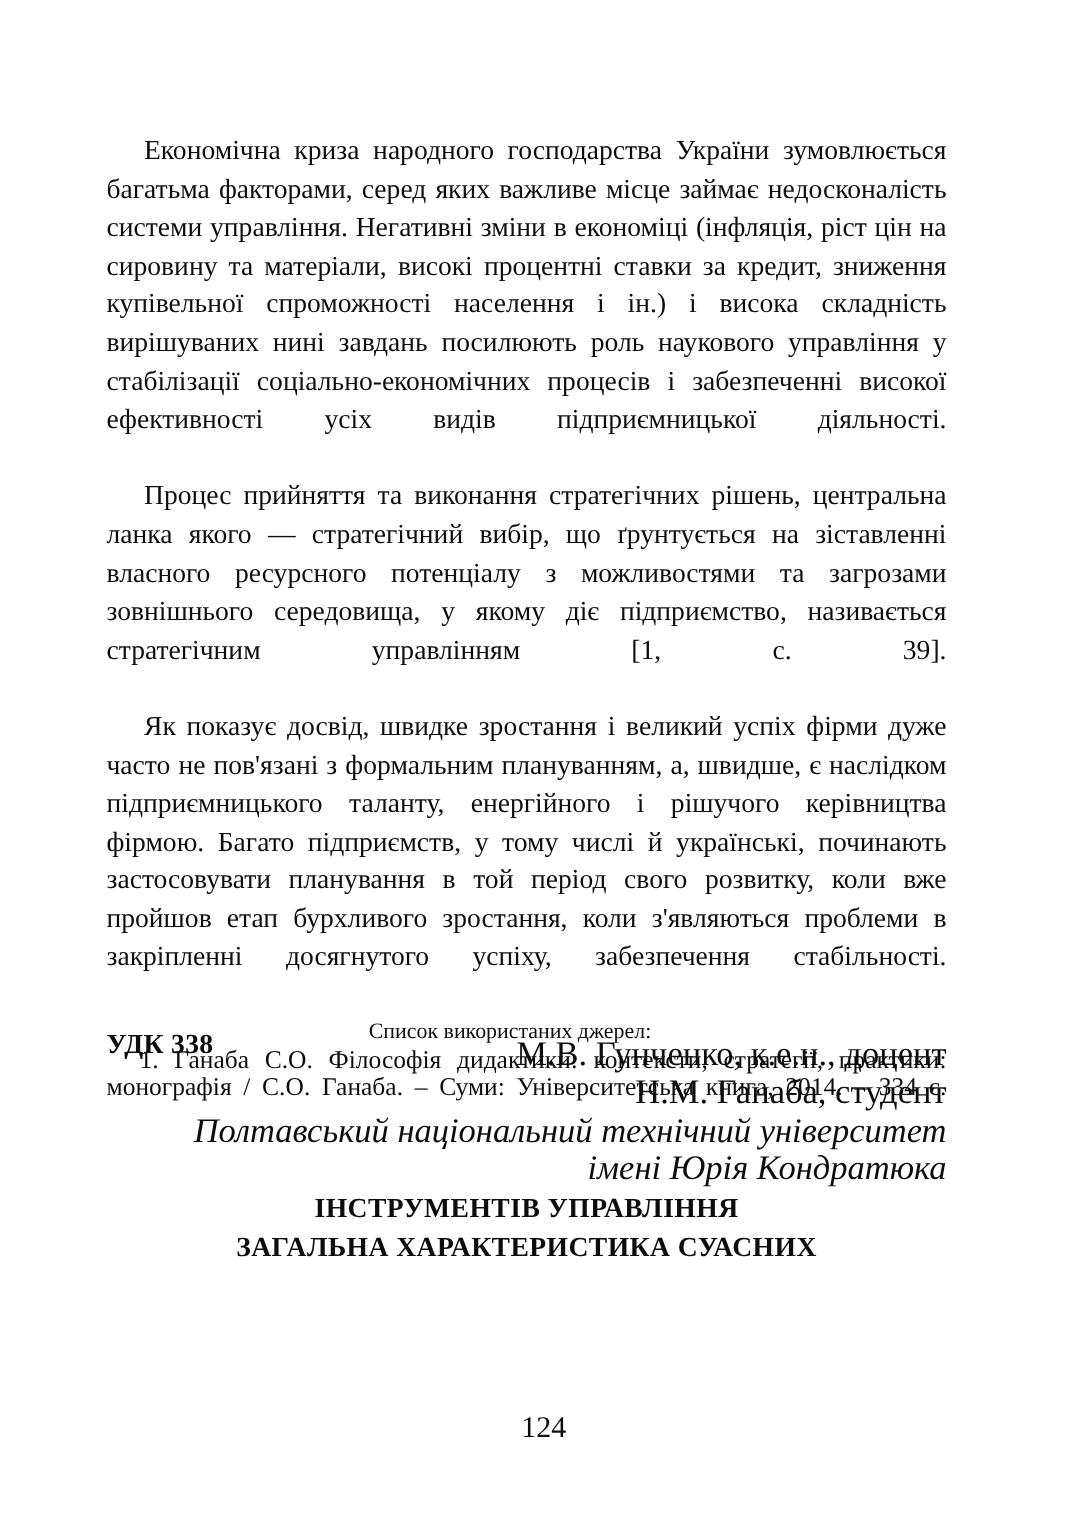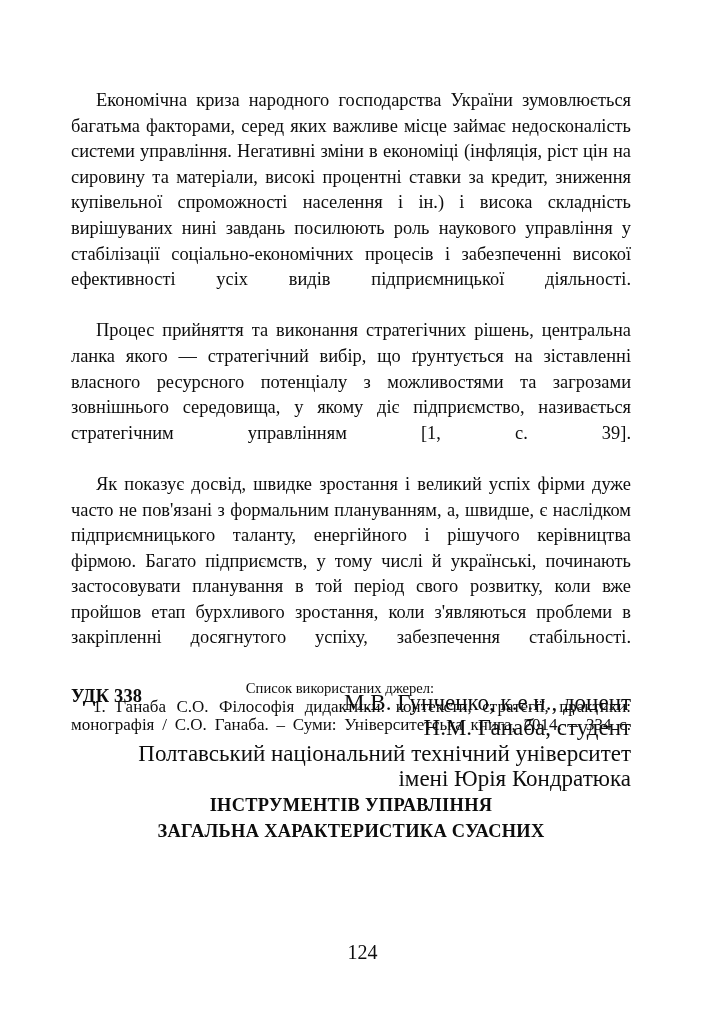--- a/index.html
+++ b/index.html
@@ -89,20 +89,21 @@
     top: 690px;
     width: 560px;
     text-align: right;
   }
   .authors .line {
     font-size: 23px;
     line-height: 25.4px;
     white-space: nowrap;
   }
   .authors .line.affil {
+    font-style: italic;
   }
 
   .article-title {
     position: absolute;
     left: 71px;
     top: 792px;
     width: 560px;
     text-align: center;
     font-weight: bold;
     font-size: 18.4px;

